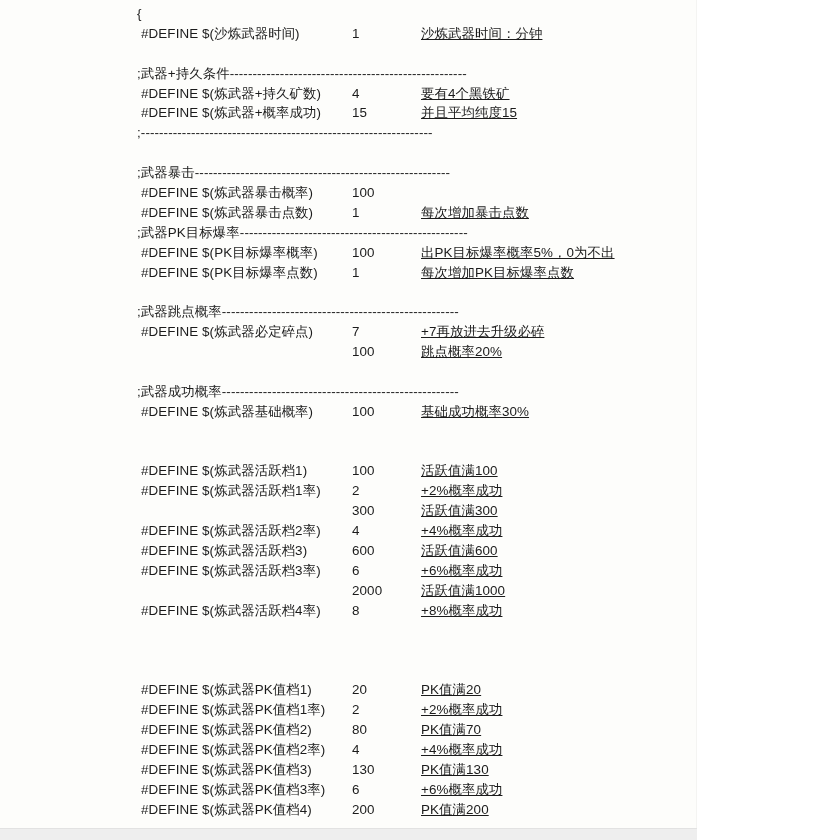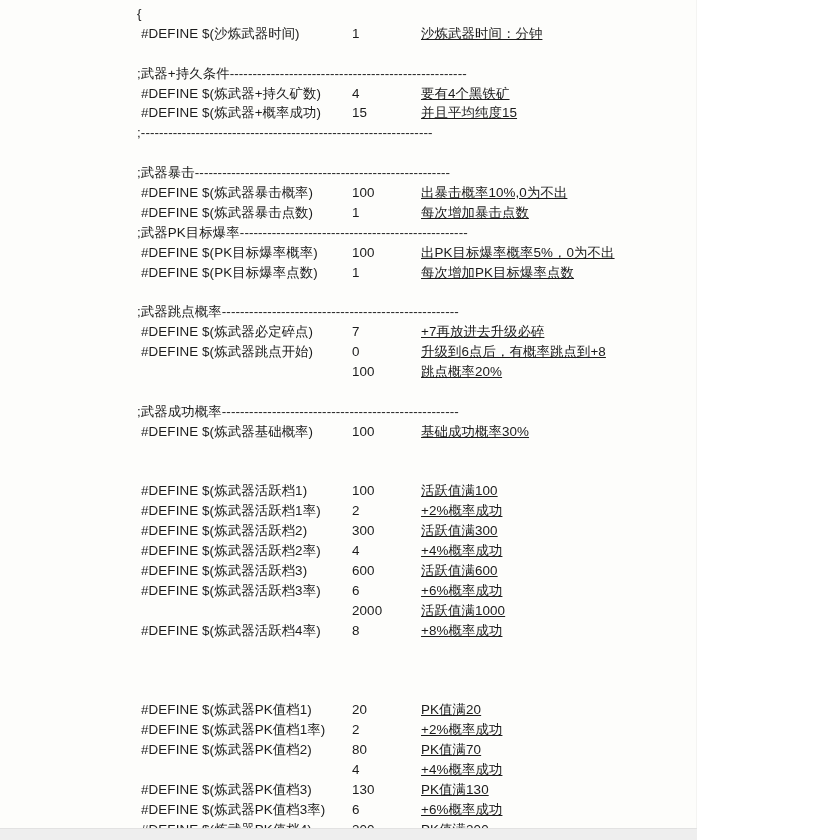--- a/index.html
+++ b/index.html
@@ -126,21 +126,20 @@
         </div>
         <div class="line blank">
           <span class="col-key"></span>
         </div>
         <div class="line section">
           <span class="col-key">;武器暴击--------------------------------------------------------</span>
         </div>
         <div class="line define">
           <span class="col-key">#DEFINE $(炼武器暴击概率)</span>
           <span class="col-val">100</span>
-          <span class="col-cmt">出暴击概率10%,0为不出</span>
         </div>
         <div class="line define">
           <span class="col-key">#DEFINE $(炼武器暴击点数)</span>
           <span class="col-val">1</span>
           <span class="col-cmt">每次增加暴击点数</span>
         </div>
         <div class="line section">
           <span class="col-key">;武器PK目标爆率--------------------------------------------------</span>
         </div>
         <div class="line define">
@@ -158,25 +157,20 @@
         </div>
         <div class="line section">
           <span class="col-key">;武器跳点概率----------------------------------------------------</span>
         </div>
         <div class="line define">
           <span class="col-key">#DEFINE $(炼武器必定碎点)</span>
           <span class="col-val">7</span>
           <span class="col-cmt">+7再放进去升级必碎</span>
         </div>
         <div class="line define">
-          <span class="col-key">#DEFINE $(炼武器跳点开始)</span>
-          <span class="col-val">0</span>
-          <span class="col-cmt">升级到6点后，有概率跳点到+8</span>
-        </div>
-        <div class="line define">
           <span class="col-val">100</span>
           <span class="col-cmt">跳点概率20%</span>
         </div>
         <div class="line blank">
           <span class="col-key"></span>
         </div>
         <div class="line section">
           <span class="col-key">;武器成功概率----------------------------------------------------</span>
         </div>
         <div class="line define">
@@ -194,21 +188,20 @@
           <span class="col-key">#DEFINE $(炼武器活跃档1)</span>
           <span class="col-val">100</span>
           <span class="col-cmt">活跃值满100</span>
         </div>
         <div class="line define">
           <span class="col-key">#DEFINE $(炼武器活跃档1率)</span>
           <span class="col-val">2</span>
           <span class="col-cmt">+2%概率成功</span>
         </div>
         <div class="line define">
-          <span class="col-key">#DEFINE $(炼武器活跃档2)</span>
           <span class="col-val">300</span>
           <span class="col-cmt">活跃值满300</span>
         </div>
         <div class="line define">
           <span class="col-key">#DEFINE $(炼武器活跃档2率)</span>
           <span class="col-val">4</span>
           <span class="col-cmt">+4%概率成功</span>
         </div>
         <div class="line define">
           <span class="col-key">#DEFINE $(炼武器活跃档3)</span>
@@ -247,20 +240,21 @@
           <span class="col-key">#DEFINE $(炼武器PK值档1率)</span>
           <span class="col-val">2</span>
           <span class="col-cmt">+2%概率成功</span>
         </div>
         <div class="line define">
           <span class="col-key">#DEFINE $(炼武器PK值档2)</span>
           <span class="col-val">80</span>
           <span class="col-cmt">PK值满70</span>
         </div>
         <div class="line define">
+          <span class="col-key">#DEFINE $(炼武器PK值档2率)</span>
           <span class="col-val">4</span>
           <span class="col-cmt">+4%概率成功</span>
         </div>
         <div class="line define">
           <span class="col-key">#DEFINE $(炼武器PK值档3)</span>
           <span class="col-val">130</span>
           <span class="col-cmt">PK值满130</span>
         </div>
         <div class="line define">
           <span class="col-key">#DEFINE $(炼武器PK值档3率)</span>

